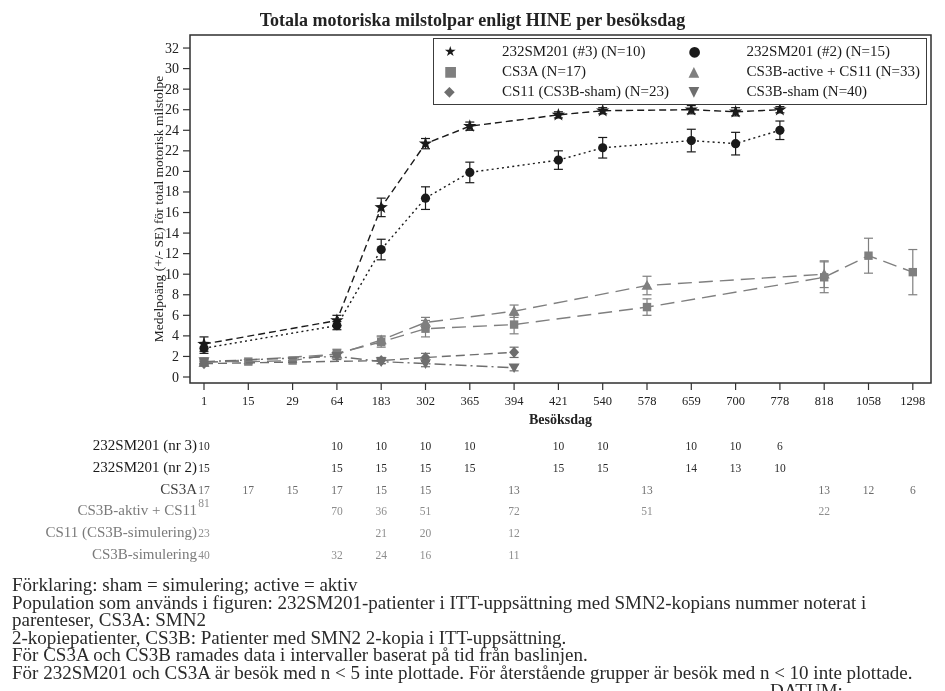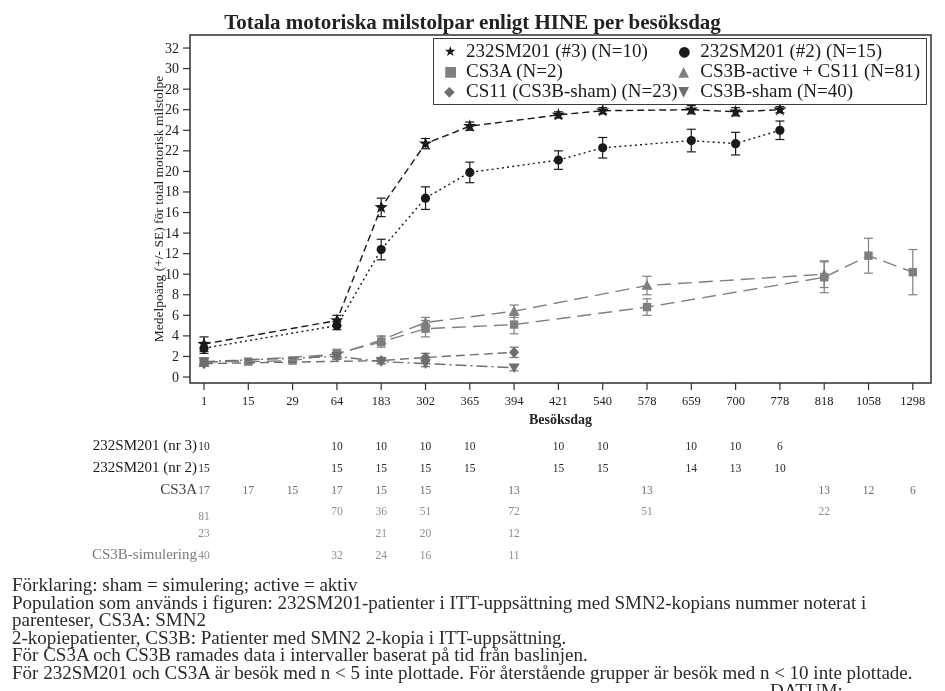--- a/index.html
+++ b/index.html
@@ -1,27 +1,27 @@
 <!DOCTYPE html>
 <html><head>
 <meta charset="utf-8">
 <style>
   html,body{margin:0;padding:0;background:#fff;}
   .figure{position:relative;width:945px;height:691px;background:#ffffff;overflow:hidden;
           font-family:"Liberation Serif","DejaVu Serif",serif;color:#1a1a1a;}
   .title{position:absolute;top:10px;left:0;width:945px;text-align:center;
-         font-weight:bold;font-size:21px;color:#222;}
+         font-weight:bold;font-size:18px;color:#222;}
   #plot{position:absolute;left:150px;top:28px;width:795px;height:402px;}
   .legend{position:absolute;left:433px;top:38px;width:494px;border:1.6px solid #3c3c3c;
           background:#fff;box-sizing:border-box;padding:2px 6px 3px 10px;display:flex;}
   .legend-col{display:flex;flex-direction:column;}
   .legend-col.c0{width:258px;}
   .legend-item{display:flex;align-items:center;height:20px;white-space:nowrap;}
   .legend-marker{width:22px;font-family:"DejaVu Sans",sans-serif;font-size:14px;line-height:20px;}
-  .legend-label{font-size:19px;color:#1a1a1a;}
+  .legend-label{font-size:15px;color:#1a1a1a;margin-left:36px;}
   #visits-table{position:absolute;left:0;top:437px;width:945px;height:134px;}
   .row-label{position:absolute;left:0;width:197px;text-align:right;font-size:15px;white-space:nowrap;}
   .tcell{position:absolute;width:40px;text-align:center;font-size:11.5px;}
   .footnotes{position:absolute;left:12px;top:576px;width:925px;font-size:19px;
              line-height:17.6px;color:#2a2a2a;}
   .srcline{position:relative;}
   .datum{position:absolute;left:758px;top:0;}
   svg text{font-family:"Liberation Serif","DejaVu Serif",serif;fill:#222;}
 </style>
 </head>
@@ -297,35 +297,35 @@
       <polygon points="364.1,345.1 358.6,335.4 369.6,335.4" fill="#6e6e6e"></polygon>
     </svg>
   <div class="legend" id="legend">
       <div class="legend-col c0">
         <div class="legend-item">
           <span class="legend-marker" style="color: rgb(26, 26, 26);">★</span>
           <span class="legend-label">232SM201 (#3) (N=10)</span>
         </div>
         <div class="legend-item">
           <span class="legend-marker" style="color: rgb(127, 127, 127);">■</span>
-          <span class="legend-label">CS3A (N=2)</span>
+          <span class="legend-label">CS3A (N=17)</span>
         </div>
         <div class="legend-item">
           <span class="legend-marker" style="color: rgb(110, 110, 110);">◆</span>
           <span class="legend-label">CS11 (CS3B-sham) (N=23)</span>
         </div>
       </div>
       <div class="legend-col c1">
         <div class="legend-item">
           <span class="legend-marker" style="color: rgb(26, 26, 26);">●</span>
           <span class="legend-label">232SM201 (#2) (N=15)</span>
         </div>
         <div class="legend-item">
           <span class="legend-marker" style="color: rgb(127, 127, 127);">▲</span>
-          <span class="legend-label">CS3B-active + CS11 (N=81)</span>
+          <span class="legend-label">CS3B-active + CS11 (N=33)</span>
         </div>
         <div class="legend-item">
           <span class="legend-marker" style="color: rgb(110, 110, 110);">▼</span>
           <span class="legend-label">CS3B-sham (N=40)</span>
         </div>
       </div>
     </div>
   <div id="visits-table">
       <div class="row-label" style="top: 0px; color: rgb(26, 26, 26);">232SM201  (nr 3)</div>
       <span class="tcell" style="left: 184px; top: 3px; color: rgb(42, 42, 42);">10</span>
@@ -354,27 +354,29 @@
       <span class="tcell" style="left: 228.3px; top: 46.6px; color: rgb(107, 107, 107);">17</span>
       <span class="tcell" style="left: 272.6px; top: 46.6px; color: rgb(107, 107, 107);">15</span>
       <span class="tcell" style="left: 316.9px; top: 46.6px; color: rgb(107, 107, 107);">17</span>
       <span class="tcell" style="left: 361.2px; top: 46.6px; color: rgb(107, 107, 107);">15</span>
       <span class="tcell" style="left: 405.5px; top: 46.6px; color: rgb(107, 107, 107);">15</span>
       <span class="tcell" style="left: 494.1px; top: 46.6px; color: rgb(107, 107, 107);">13</span>
       <span class="tcell" style="left: 627px; top: 46.6px; color: rgb(107, 107, 107);">13</span>
       <span class="tcell" style="left: 804.2px; top: 46.6px; color: rgb(107, 107, 107);">13</span>
       <span class="tcell" style="left: 848.5px; top: 46.6px; color: rgb(107, 107, 107);">12</span>
       <span class="tcell" style="left: 892.8px; top: 46.6px; color: rgb(107, 107, 107);">6</span>
-      <span class="tcell" style="left: 184px; top: 73px; color: rgb(141, 141, 141);">81</span>
+      <div class="row-label" style="top: 65.4px; color: rgb(122, 122, 122);">CS3B-aktiv + CS11</div>
+      <span class="tcell" style="left: 184px; top: 60px; color: rgb(141, 141, 141);">81</span>
       <span class="tcell" style="left: 316.9px; top: 68.4px; color: rgb(141, 141, 141);">70</span>
       <span class="tcell" style="left: 361.2px; top: 68.4px; color: rgb(141, 141, 141);">36</span>
       <span class="tcell" style="left: 405.5px; top: 68.4px; color: rgb(141, 141, 141);">51</span>
       <span class="tcell" style="left: 494.1px; top: 68.4px; color: rgb(141, 141, 141);">72</span>
       <span class="tcell" style="left: 627px; top: 68.4px; color: rgb(141, 141, 141);">51</span>
       <span class="tcell" style="left: 804.2px; top: 68.4px; color: rgb(141, 141, 141);">22</span>
+      <div class="row-label" style="top: 87.2px; color: rgb(122, 122, 122);">CS11 (CS3B-simulering)</div>
       <span class="tcell" style="left: 184px; top: 90.2px; color: rgb(141, 141, 141);">23</span>
       <span class="tcell" style="left: 361.2px; top: 90.2px; color: rgb(141, 141, 141);">21</span>
       <span class="tcell" style="left: 405.5px; top: 90.2px; color: rgb(141, 141, 141);">20</span>
       <span class="tcell" style="left: 494.1px; top: 90.2px; color: rgb(141, 141, 141);">12</span>
       <div class="row-label" style="top: 109px; color: rgb(122, 122, 122);">CS3B-simulering</div>
       <span class="tcell" style="left: 184px; top: 112px; color: rgb(141, 141, 141);">40</span>
       <span class="tcell" style="left: 316.9px; top: 112px; color: rgb(141, 141, 141);">32</span>
       <span class="tcell" style="left: 361.2px; top: 112px; color: rgb(141, 141, 141);">24</span>
       <span class="tcell" style="left: 405.5px; top: 112px; color: rgb(141, 141, 141);">16</span>
       <span class="tcell" style="left: 494.1px; top: 112px; color: rgb(141, 141, 141);">11</span>

